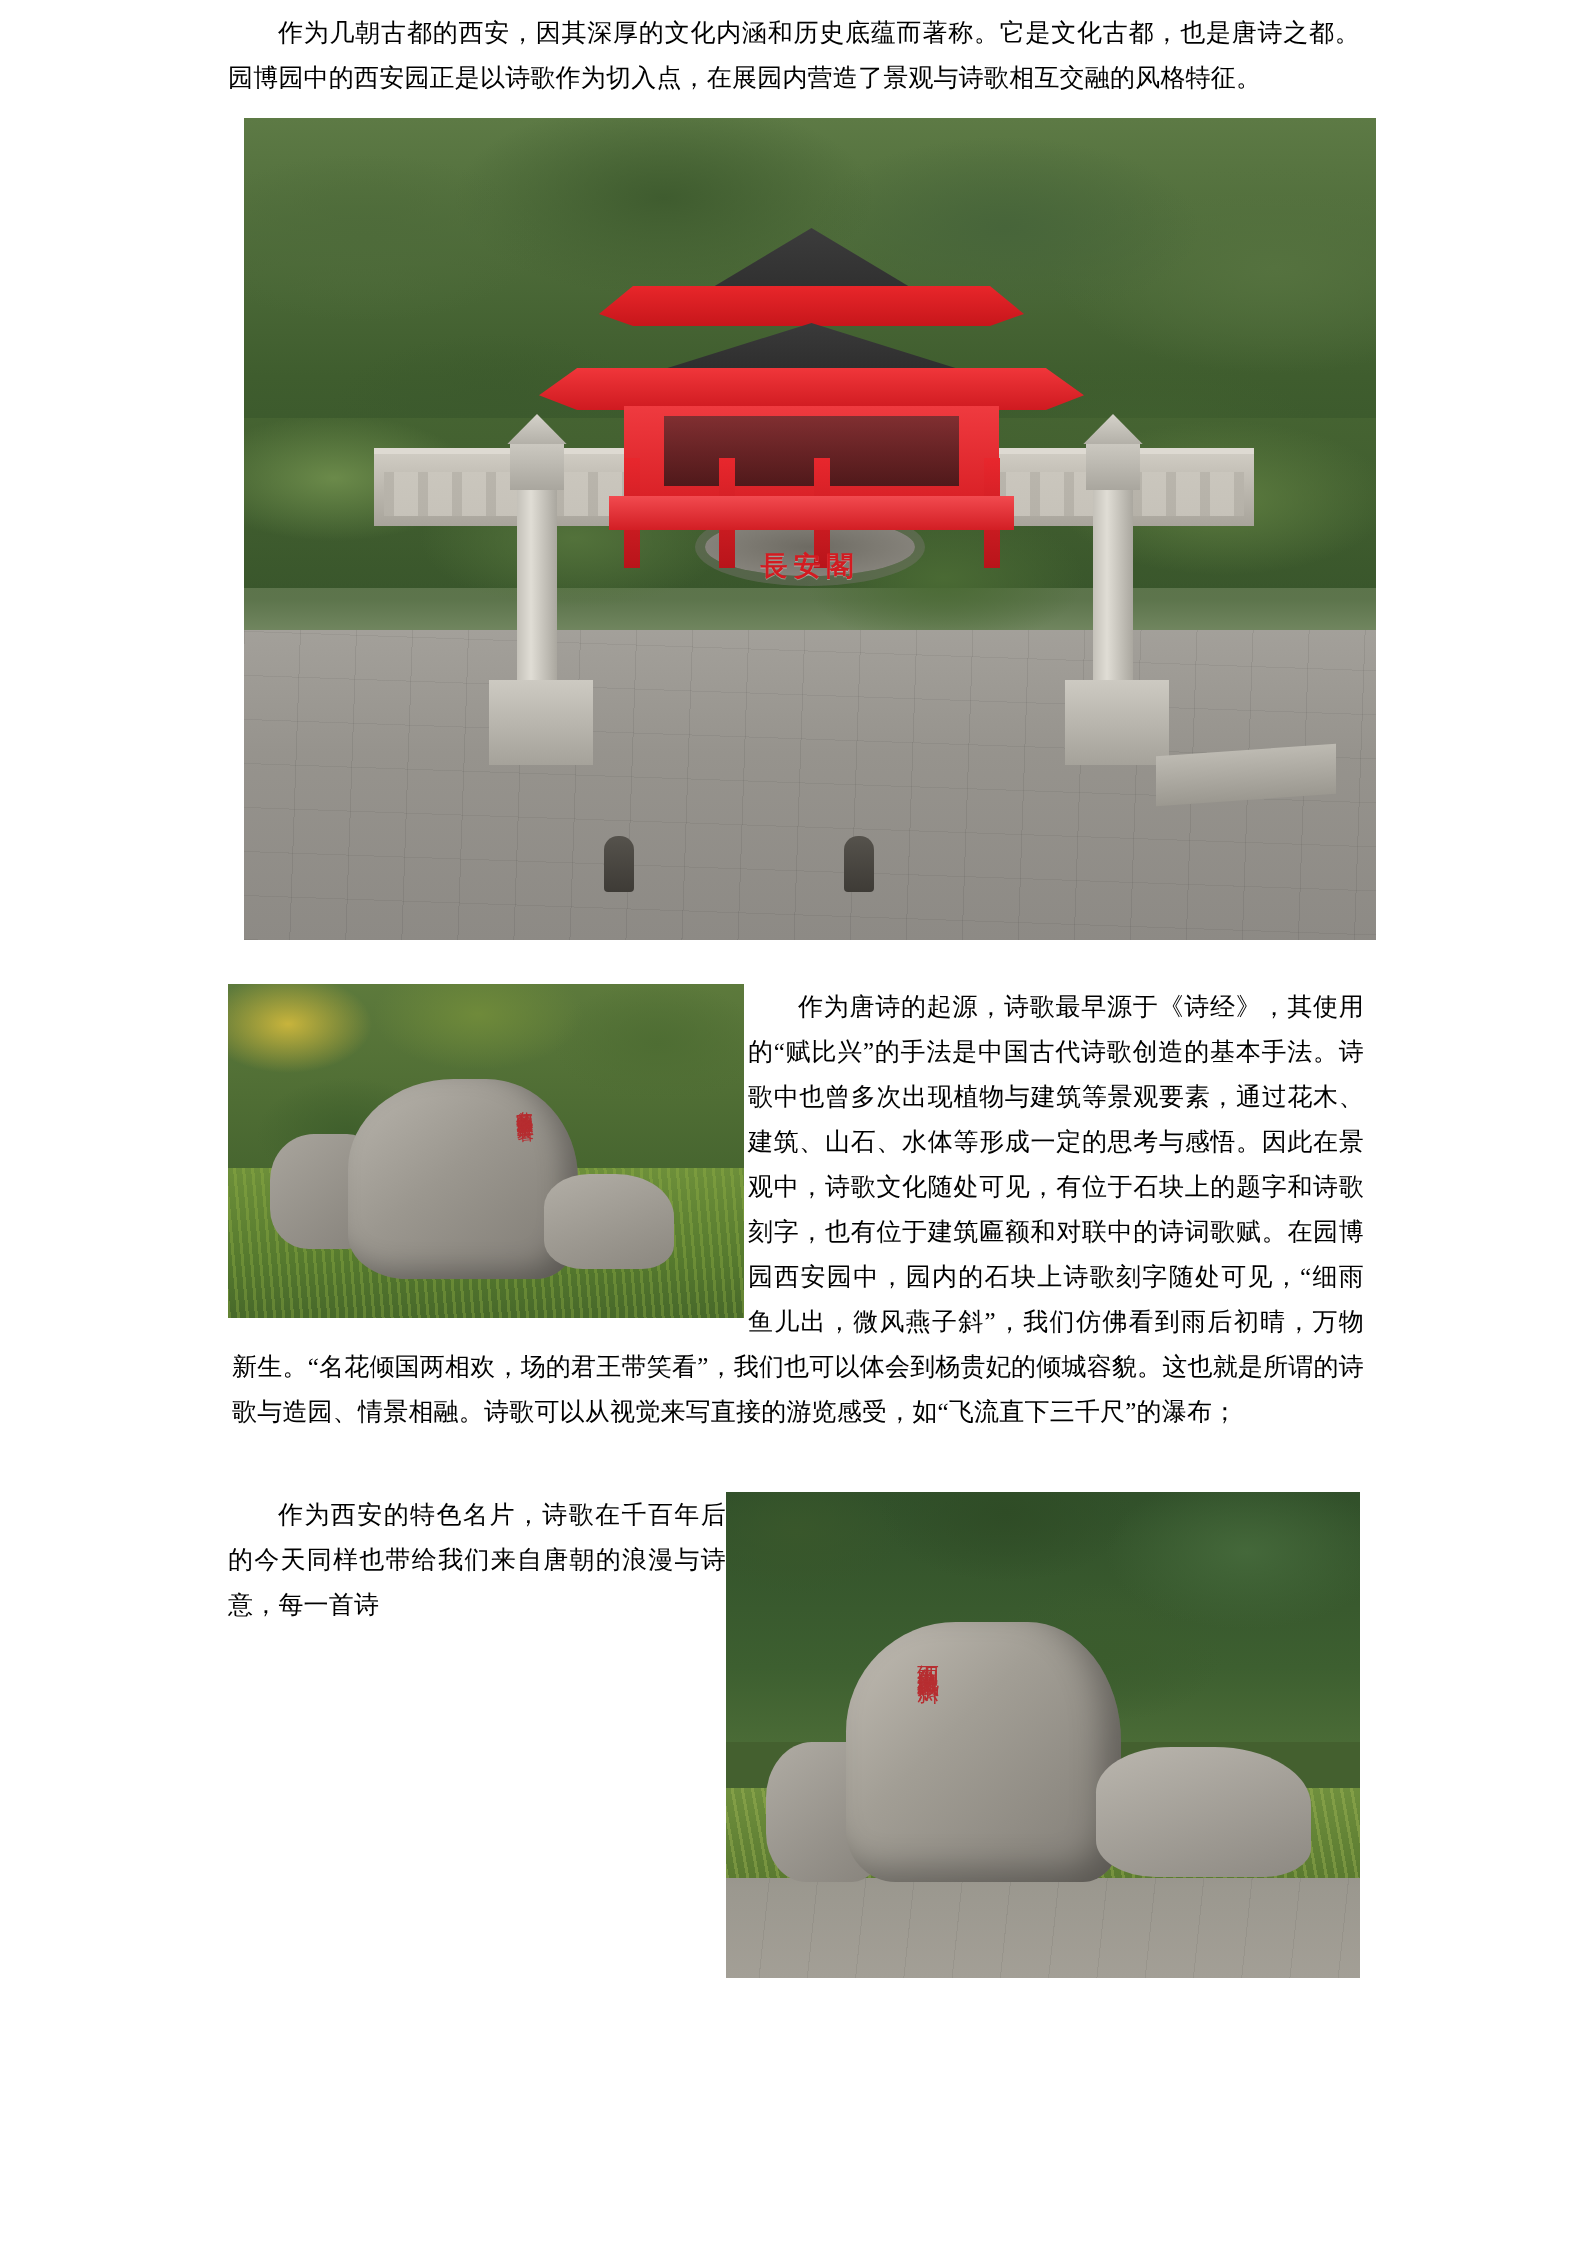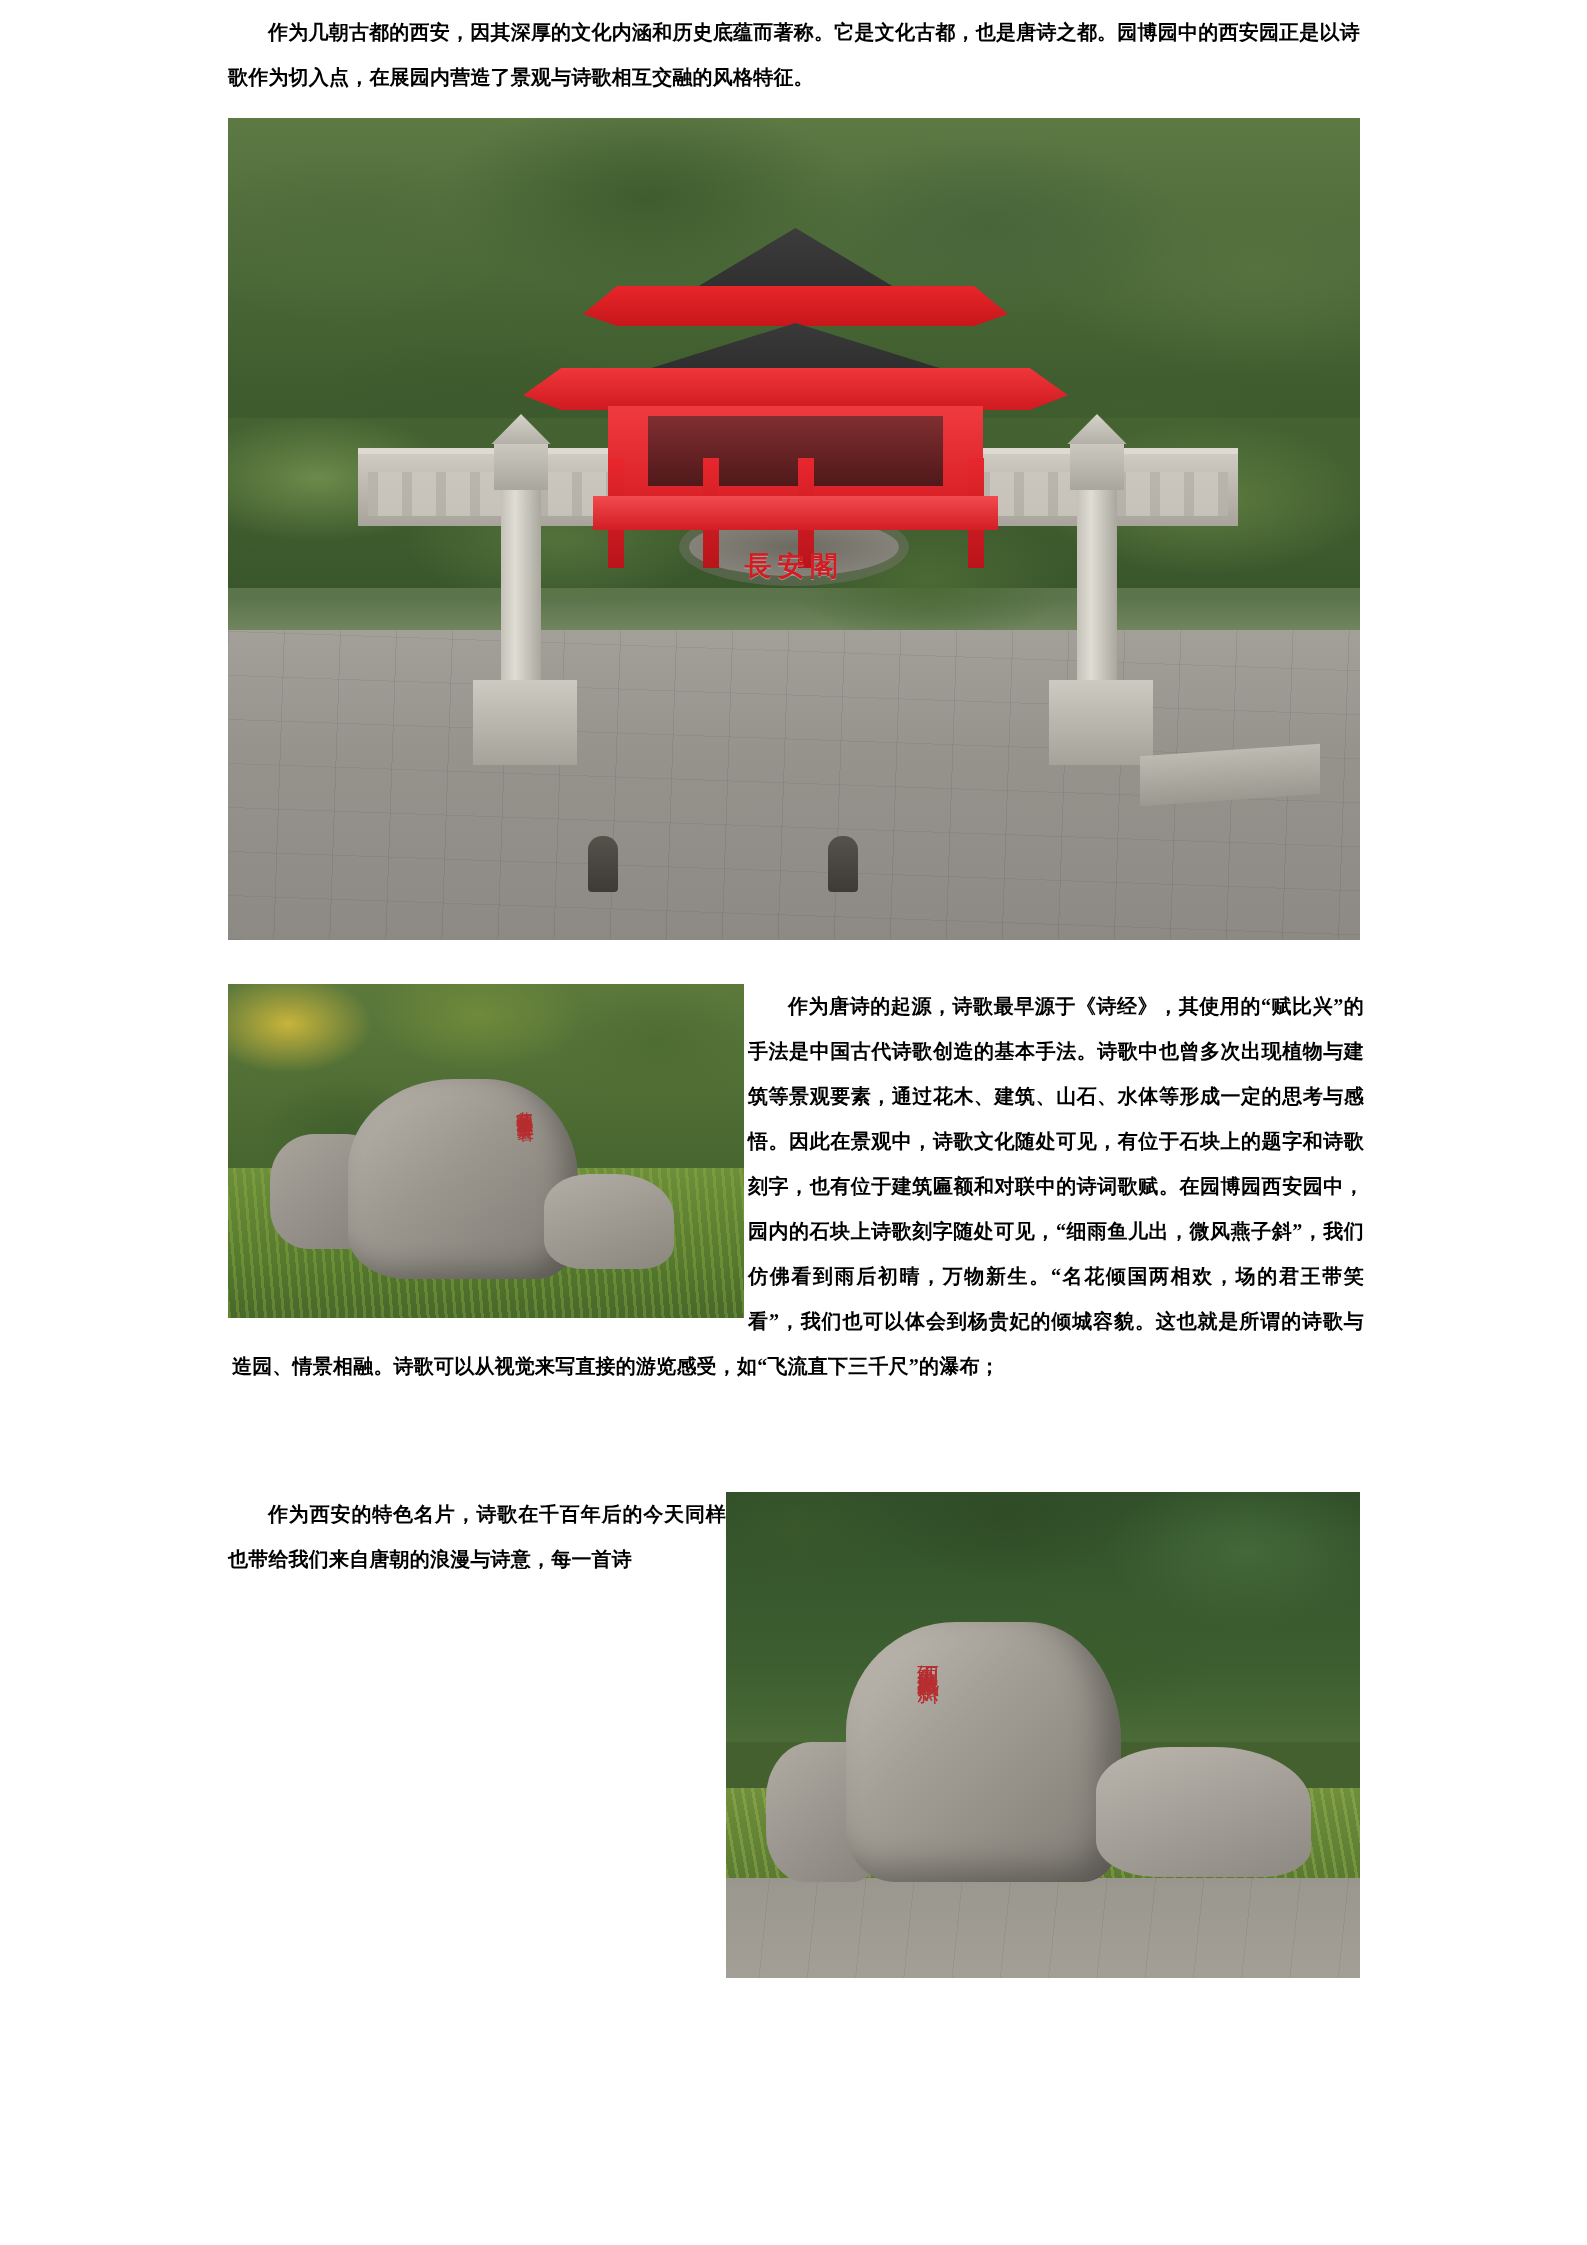--- a/index.html
+++ b/index.html
@@ -22,37 +22,37 @@
     padding: 0;
   }
   .content {
     position: absolute;
     left: 228px;
     top: 10px;
     width: 1132px;
   }
   p {
     margin: 0;
-    font-size: 20px;
+    font-size: 25px;
     line-height: 45px;
     text-align: justify;
     text-justify: inter-ideograph;
     letter-spacing: 0.2px;
-    font-weight: bold;
   }
   .indent { text-indent: 2em; }
 
   
   .fig-pavilion {
     position: relative;
     width: 1132px;
     height: 822px;
     margin-top: 18px;
     overflow: hidden;
     background: #8fa07d;
+    margin-left: 16px;
   }
   
   .pav-sky {
     position: absolute; left: 0; top: 0; width: 100%; height: 150px;
     background: linear-gradient(180deg, #d9dcd6 0%, #cfd4cd 60%, #b9c2ae 100%);
   }
   
   .pav-forest {
     position: absolute; left: 0; top: 0; width: 100%; height: 470px;
     background:

